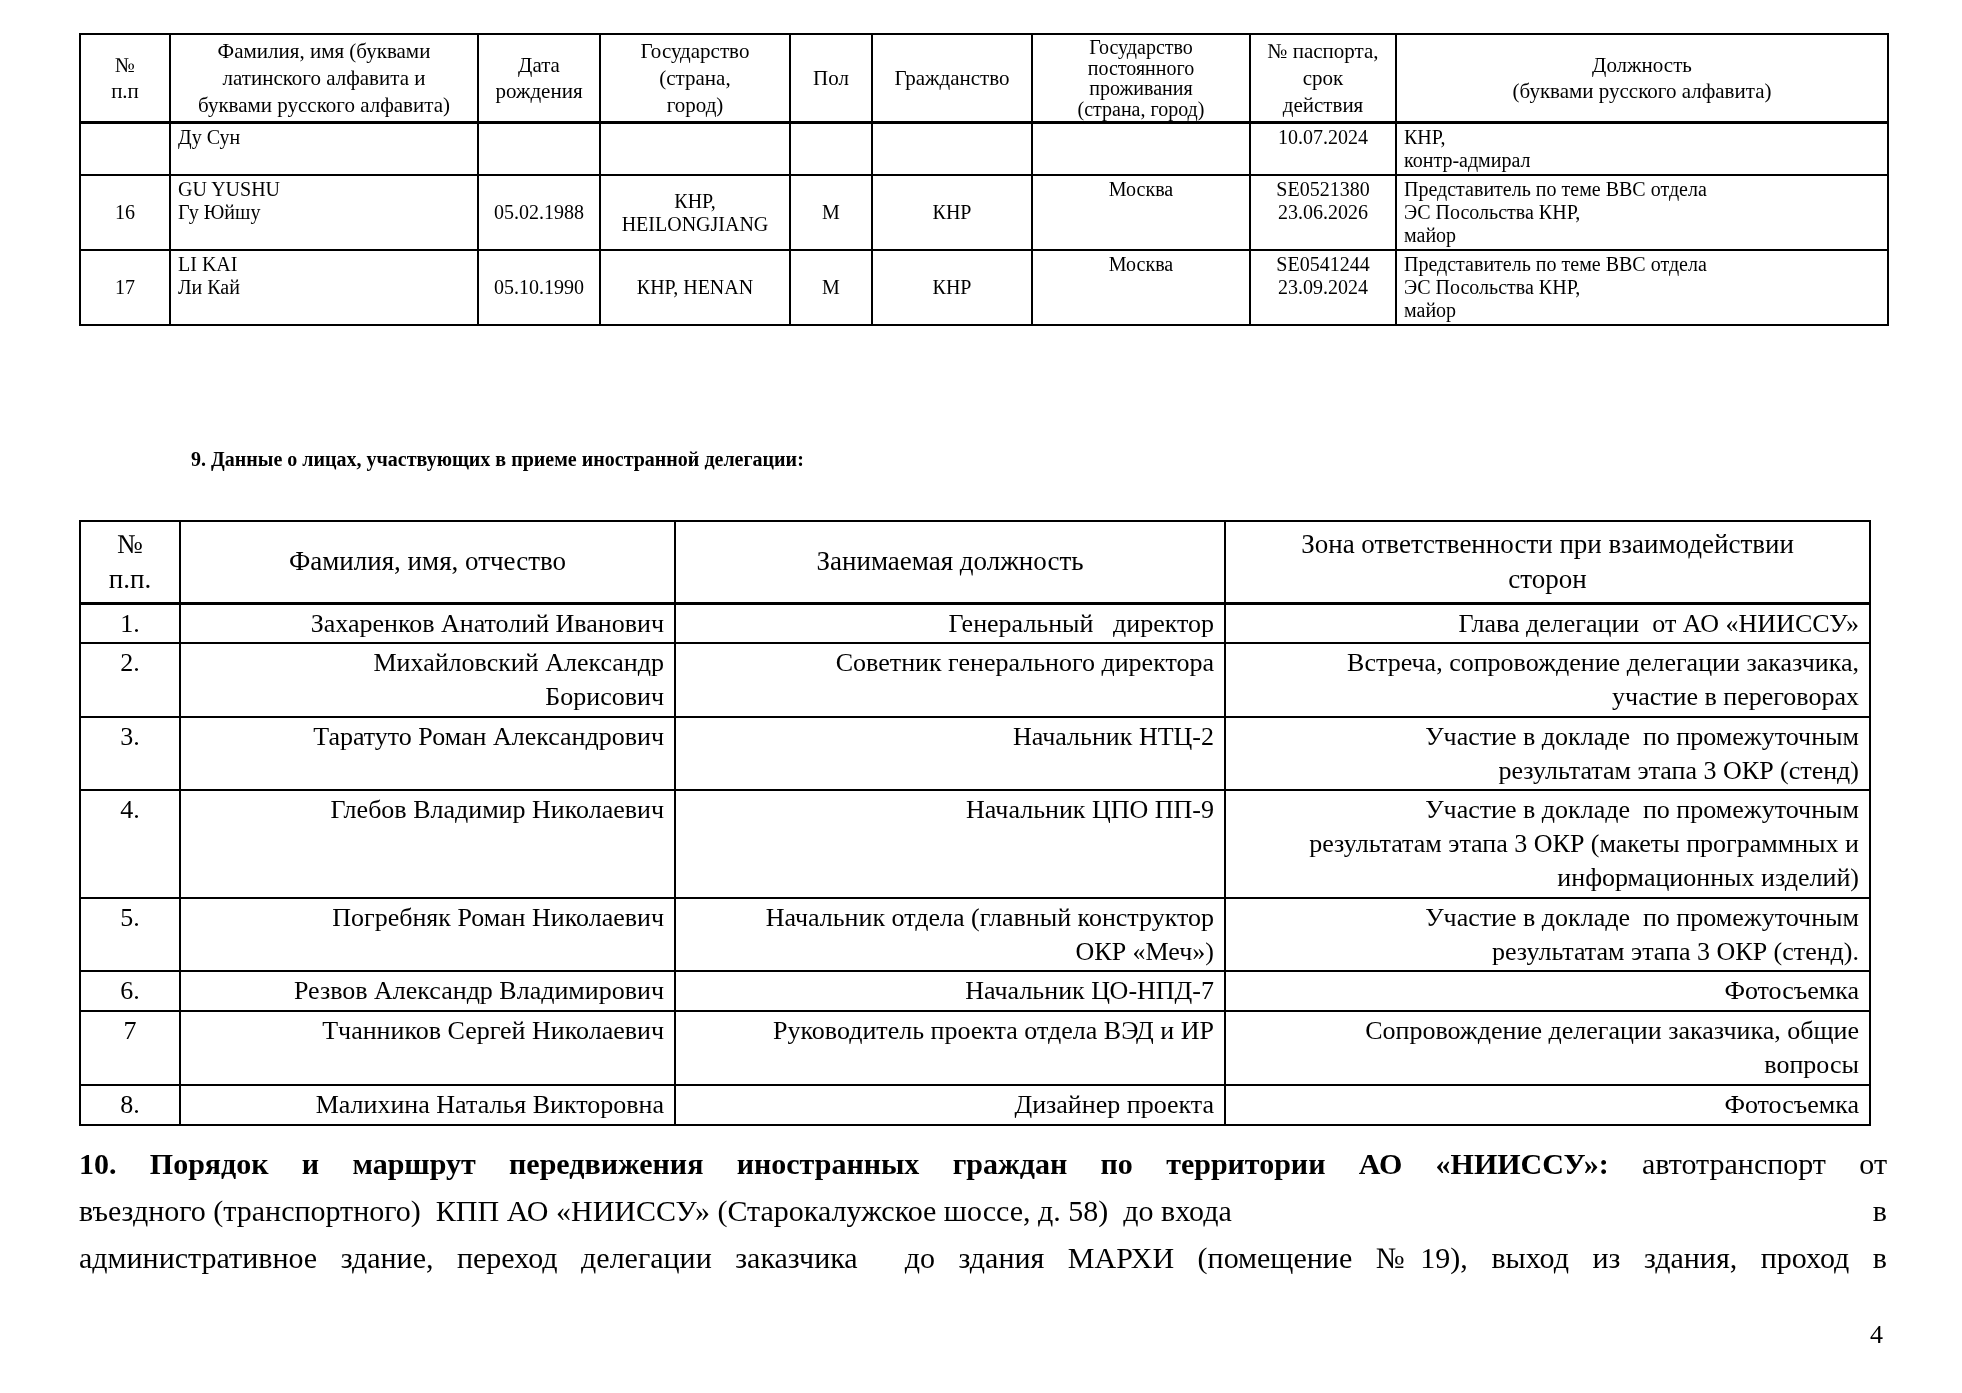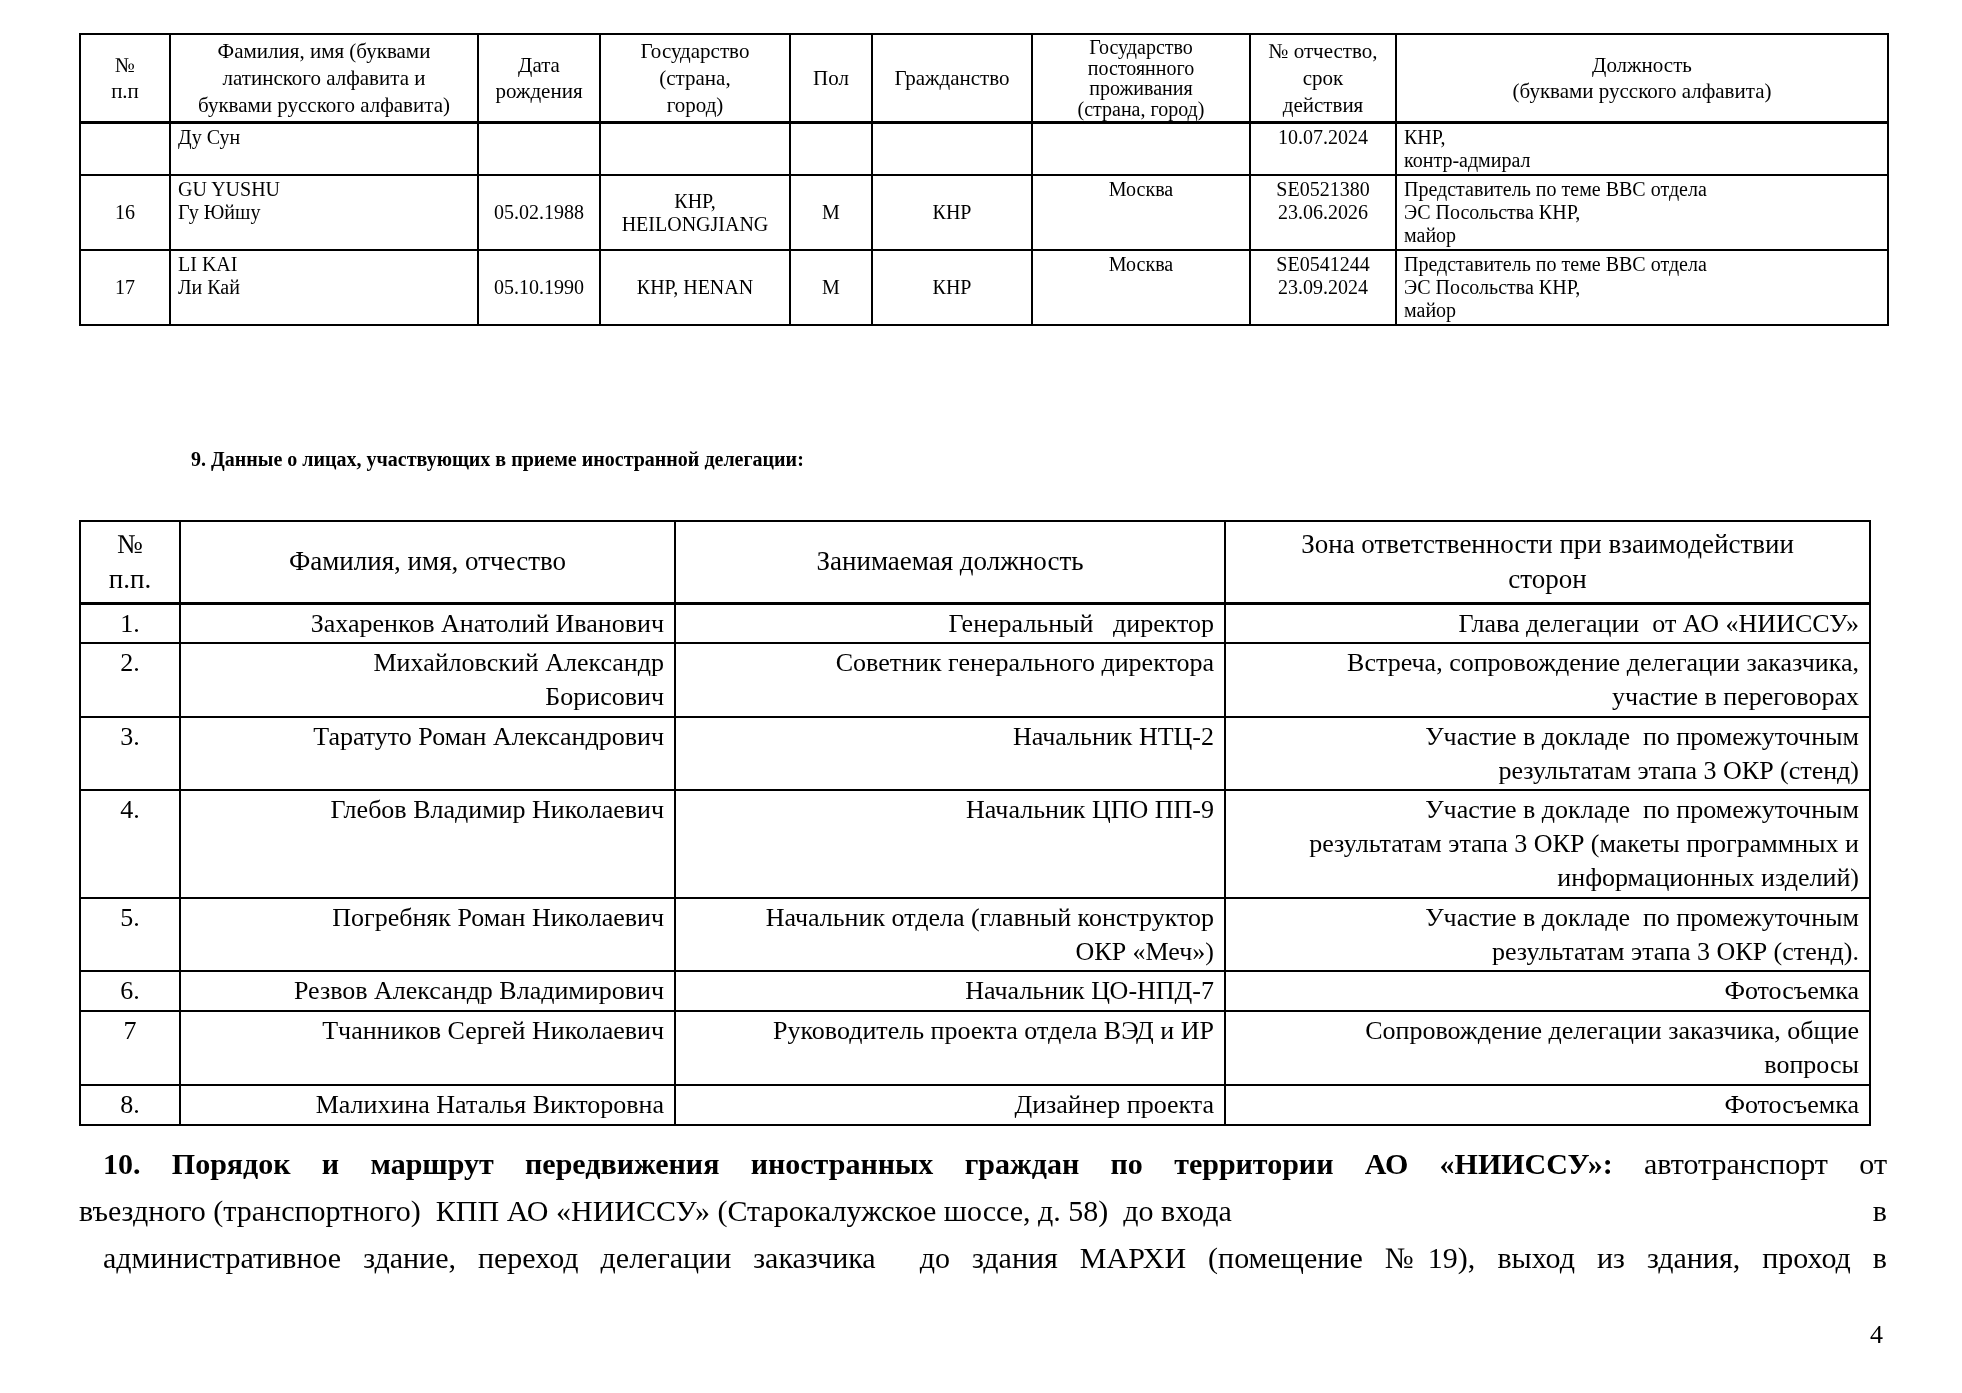--- a/index.html
+++ b/index.html
@@ -40,21 +40,21 @@
   tr.h38{height:38px;} tr.h72{height:72px;} tr.h68{height:68px;} tr.h104{height:104px;}
   tr.h70{height:70px;} tr.h36{height:36px;}
 
   
   .h9{
     position:absolute;left:79px;top:448px;width:1808px;
     font-size:20px;font-weight:bold;text-indent:112px;
   }
   .p10{position:absolute;left:79px;top:1140px;width:1808px;font-size:30px;}
   .pline{line-height:47px;}
-  .j{text-align:justify;text-align-last:justify;margin-left:24px;}
+  .j{text-align:justify;text-align-last:justify;}
   .flexline{display:flex;}
   .flexline .endv{margin-left:auto;}
   .pagenum{position:absolute;left:1870px;top:1320px;font-size:26px;}
 </style>
 </head>
 <body>
 
 <div class="page">
 
   <table class="t1">
@@ -80,21 +80,21 @@
 рождения</th>
       <th class="pre">Государство
 (страна,
 город)</th>
       <th class="pre">Пол</th>
       <th class="pre">Гражданство</th>
       <th class="pre tight">Государство
 постоянного
 проживания
 (страна, город)</th>
-      <th class="pre">№ отчество,
+      <th class="pre">№ паспорта,
 срок
 действия</th>
       <th class="pre">Должность
 (буквами русского алфавита)</th>
     </tr>
     <tr class="h50">
       <td class="pre"></td>
       <td class="pre">Ду Сун</td>
       <td class="pre"></td>
       <td class="pre"></td>

